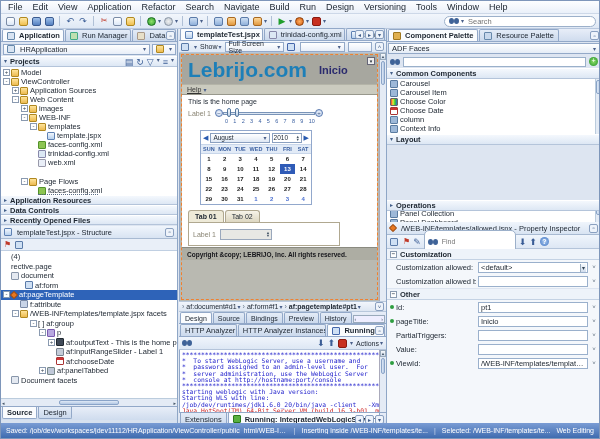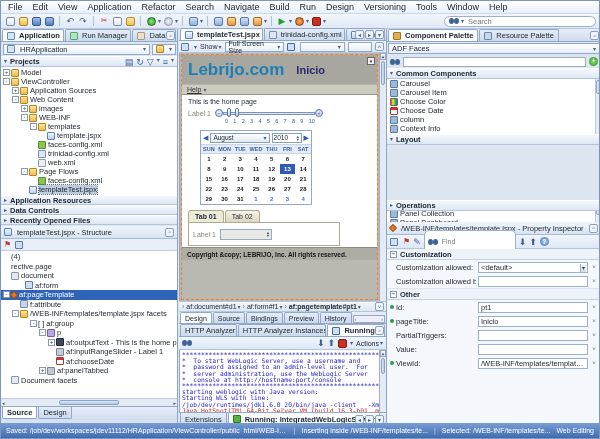--- a/index.html
+++ b/index.html
@@ -88,21 +88,21 @@
   .i-run-manager{background:#bfe0b0;border-color:#4a8}
   .i-data{background:#e8e0c8;border-color:#a98}
   .i-component-palette{background:#e0b050;border-color:#a07820}
   .i-resource-palette{background:#c8d8ec;border-color:#68a}
 
   
   .canvas{background:#b9b9b1;overflow:hidden;border-left:1px solid #92a8c8}
   .pagewrap{position:absolute;left:1px;top:1px;right:1px;bottom:1px;border:1px dashed #f08030;
             display:flex;flex-direction:column;overflow:hidden}
   .phead{height:29px;background:#a7a79f;display:flex;align-items:center;padding:0 6px;gap:12px;position:relative}
-  .brand{font-size:17px;font-weight:bold;color:var(--brand_blue,#1d7fb8)}
+  .brand{font-size:21px;font-weight:bold;color:var(--brand_blue,#1d7fb8)}
   .pnav{font-size:11px;font-weight:bold;color:var(--inicio_navy,#2b2b6e)}
   .pminbtn{position:absolute;right:2px;top:2px;width:8px;height:8px;border:1px solid #667;background:#eee;
            font-size:5px;display:flex;align-items:center;justify-content:center}
   .phelp{height:11px;background:#cbcbbf;border-top:1px solid #b4b4a8;border-bottom:1px solid #98988c;
          display:flex;align-items:center;padding:0 5px;gap:2px;font-size:7px;color:#333}
   .pbody{background:#fff;height:152px;padding:3px 0 0 6px;position:relative}
   .ptext{font-size:7px;margin-bottom:3px}
   .sliderrow{display:flex;align-items:flex-start;gap:4px;margin-bottom:4px}
   .sliderlabel{font-size:7px;color:#8a8574;padding-top:2px}
   .slider{width:108px;position:relative;height:18px}
@@ -387,21 +387,21 @@
         <div class="ti" style="padding-left: 29px;">
         <span class="exp"></span>
         <span class="tico i-xml2"></span>
         <span class="tlabel">trinidad-config.xml</span>
       </div>
         <div class="ti" style="padding-left: 29px;">
         <span class="exp"></span>
         <span class="tico i-web"></span>
         <span class="tlabel">web.xml</span>
       </div>
-        <div class="ti" style="padding-left: 20px;">
+        <div class="ti" style="padding-left: 20px; margin-top: 10px;">
         <span class="exp">-</span>
         <span class="tico i-folder"></span>
         <span class="tlabel">Page Flows</span>
       </div>
         <div class="ti" style="padding-left: 29px;">
         <span class="exp"></span>
         <span class="tico i-xml"></span>
         <span class="tlabel">faces-config.xml</span>
       </div>
         <div class="ti selgray" style="padding-left: 20px;">
@@ -900,21 +900,21 @@
         </div>
     </div>
 
     <div class="abs sect" style="left:0;top:171px;width:100%;height:11px;font-weight:bold">
       <span class="tw">▸</span>
       <span>Operations</span>
     </div>
 
     <div class="abs hdrbar" style="left:0;top:193px;width:100%;height:13px">
       <span class="tico i-pagetemplate"></span>
-      <span class="ell" style="flex:1;font-size:7.5px">/WEB-INF/templates/template.jspx - Property Inspector</span>
+      <span class="ell" style="flex:1;font-size:7.5px">/WEB-INF/templates/allowed.jspx - Property Inspector</span>
       <span class="minbtn">▫</span>
     </div>
     <div class="abs insp-toolbar" style="left:0;top:206px;width:100%;height:14px">
       <span class="tico i-form"></span>
       <span style="color:#c03a2a;font-size:8px">⚑</span>
       <span class="glyph">✎</span>
       <span class="findpill">
         <span class="binoc"></span>
         <input placeholder="Find" style="">
       </span>

